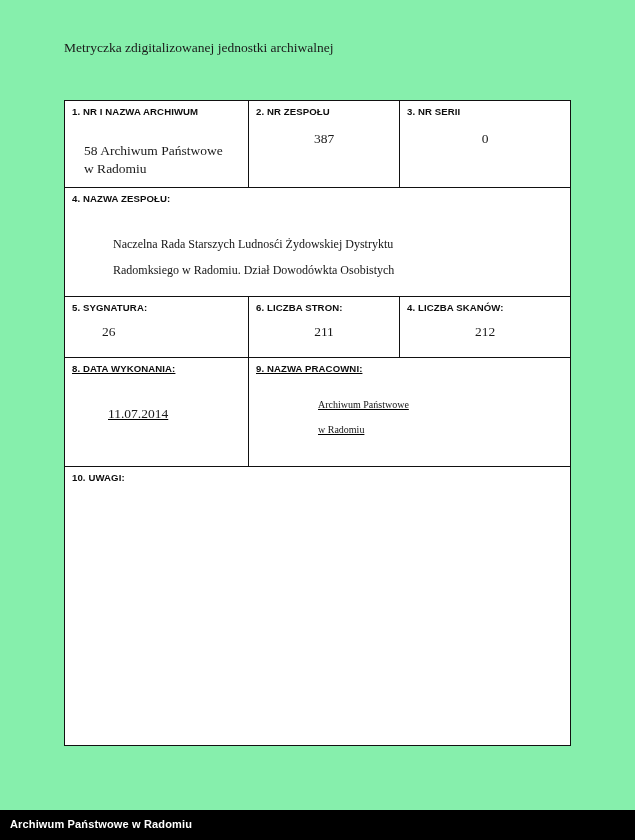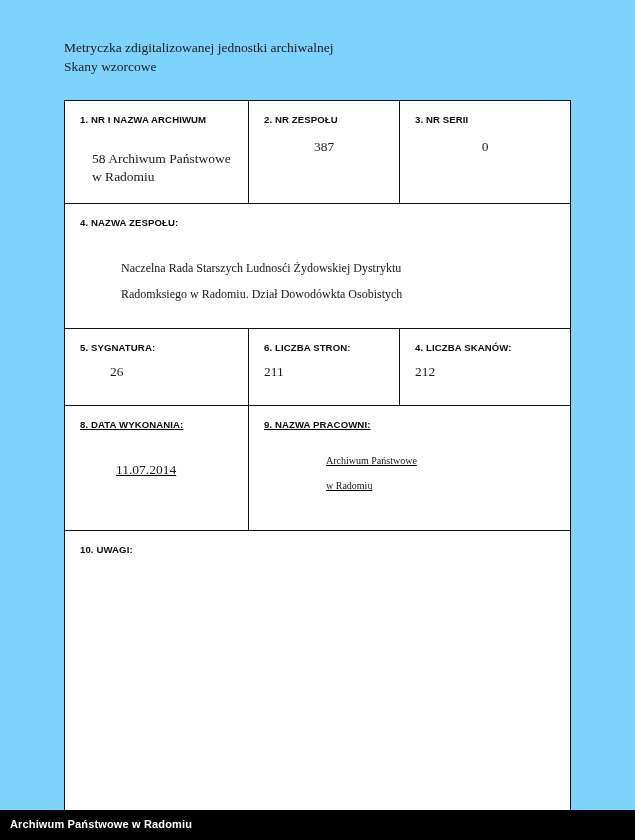--- a/index.html
+++ b/index.html
@@ -14,21 +14,21 @@
     position: relative;
     overflow: hidden;
   }
 
   .page {
     position: absolute;
     left: 0;
     top: 0;
     width: 635px;
     height: 840px;
-    background: #7dd3fc;
+    background: #86efac;
   }
 
   
   .doc-header {
     position: absolute;
     left: 64px;
     top: 38px;
     width: 500px;
   }
   .doc-header .line {
@@ -44,21 +44,21 @@
     position: absolute;
     left: 64px;
     top: 100px;
     width: 506px;
     border-collapse: collapse;
     table-layout: fixed;
     background: #ffffff;
   }
   .metric-table td {
     border: 1.6px solid #111111;
-    padding: 8px;
+    padding: 0;
     vertical-align: top;
     background: #ffffff;
   }
 
   .cell {
     position: relative;
     box-sizing: border-box;
     padding: 5px 7px 4px 7px;
     height: 100%;
   }
@@ -96,20 +96,21 @@
     margin-top: 26px;
     margin-left: 41px;
     font-size: 12px;
     line-height: 26px;
     color: #151515;
   }
 
   
   .r3 .cell { height: 60px; }
   .v-num {
+    text-align: center;
     margin-top: 9px;
   }
   .v-num-left {
     margin-top: 9px;
     margin-left: 30px;
   }
 
   
   .r4 .cell { height: 108px; text-decoration: underline; }
   .v-date {
@@ -148,21 +149,20 @@
     white-space: nowrap;
   }
 </style>
 </head>
 <body>
 
 <div class="page">
 
   <div class="doc-header">
     <div class="line">Metryczka zdigitalizowanej jednostki archiwalnej</div>
-    <div class="line">Skany wzorcowe</div>
   </div>
 
   <table class="metric-table">
     <colgroup>
       <col style="width:184px">
       <col style="width:151px">
       <col style="width:171px">
     </colgroup>
     <tbody>
 

